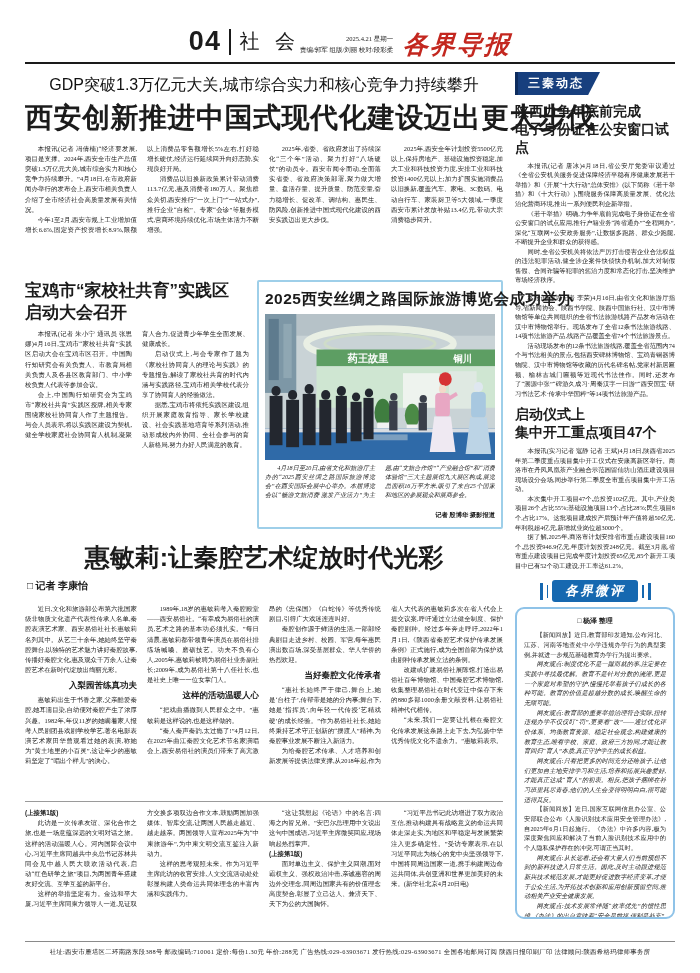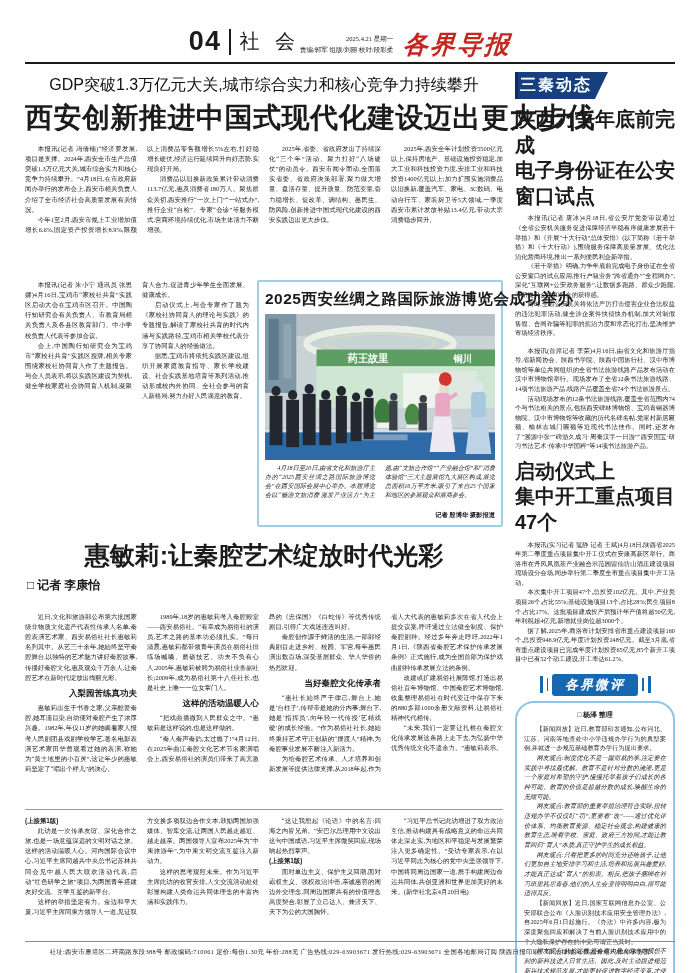--- a/index.html
+++ b/index.html
@@ -38,39 +38,39 @@
   .baoji-body{height:200px}
   .photobox{width:246px;border:2px solid #9ecfe9;border-radius:2px;padding:5px 6px;background:#fff}
   .photo-title{font-family:"Liberation Sans","DejaVu Sans",sans-serif;font-size:15.5px;font-weight:700;text-align:center;letter-spacing:.5px;margin:2px 0 4px;white-space:nowrap}
   .photo-frame{width:100%;height:146px;display:block}
   .caption{margin-top:4px;font-size:6.1px;line-height:1.5;font-style:italic;height:46px}
   .caption p{text-indent:2em}
   .credit{text-align:right;font-size:6.3px;font-weight:700;margin-top:1px}
 
   
   .hui-h{text-align:center;font-family:"Liberation Sans","DejaVu Sans",sans-serif;font-size:25px;font-weight:700;margin:12px 0 5px;white-space:nowrap}
-  .hui-byline{font-size:12px;font-weight:700;margin:0 0 18px 2px}
+  .hui-byline{font-size:10px;font-weight:700;margin:0 0 11px 2px}
   .hui-body{height:190px}
   .colbody p.subhead{text-indent:0;text-align:right;font-family:"Liberation Sans","DejaVu Sans",sans-serif;font-weight:700;font-size:8.5px;margin:4px 0 3px}
   .colbody p.marker{text-indent:0;font-weight:700;font-family:"Liberation Sans","DejaVu Sans",sans-serif}
   .hr{border-top:1px solid #9a9a9a;margin:7px 0 6px}
   .cont-body{height:160px}
 
   
-  .badge-sanqin{display:inline-block;background:#173f7e;color:#fff;font-family:"Liberation Sans","DejaVu Sans",sans-serif;font-weight:700;font-size:16px;letter-spacing:2px;padding:3px 16px 3px 2px;clip-path:polygon(0 0,100% 0,86% 100%,0 100%);border-left:3px solid #0d2c5e}
+  .badge-sanqin{display:inline-block;background:#173f7e;color:#fff;font-family:"Liberation Sans","DejaVu Sans",sans-serif;font-weight:700;font-size:12px;letter-spacing:2px;padding:3px 16px 3px 10px;clip-path:polygon(0 0,100% 0,86% 100%,0 100%);border-left:3px solid #0d2c5e}
   .side-art{margin-top:8px}
-  .side-h{font-family:"Liberation Sans","DejaVu Sans",sans-serif;font-size:20px;font-weight:700;line-height:1.28;white-space:pre-line;margin-bottom:4px}
+  .side-h{font-family:"Liberation Sans","DejaVu Sans",sans-serif;font-size:14px;font-weight:700;line-height:1.28;white-space:pre-line;margin-bottom:4px}
   .side-body{font-size:6.3px;line-height:1.52;text-align:justify}
   .side-body p{text-indent:2em}
   .review-wrap{margin-top:10px}
   .review-badge{display:flex;align-items:center;justify-content:center;gap:4px;margin-bottom:5px}
   .rb-bar{width:3px;height:17px;background:#1668b0}
   .rb-bar.thin{width:1.5px;height:13px}
   .rb-box{background:#1668b0;color:#fff;font-weight:700;font-style:italic;font-size:13px;letter-spacing:2px;padding:2px 13px;border-radius:3px;font-family:"Liberation Serif","DejaVu Serif",serif}
-  .review-box{border:2px solid #8fc3e8;border-radius:19px;padding:7px 7px 0;height:312px;overflow:hidden;background:#fff}
+  .review-box{border:2px solid #8fc3e8;border-radius:9px;padding:7px 7px 0;height:312px;overflow:hidden;background:#fff}
   .review-byline{text-align:center;font-size:7px;font-weight:700;margin-bottom:4px}
   .review-body{font-size:6.2px;line-height:1.56;text-align:justify}
   .review-body p{text-indent:2em}
   .review-body p.viewpoint{font-style:italic}
 
   
   .footer{position:absolute;left:25px;right:25px;bottom:16px;border-top:1px solid #8a8a8a;padding-top:6px}
   .foot-text{text-align:center;font-size:6.4px;color:#222;letter-spacing:.3px}
 </style>
 </head>
@@ -102,20 +102,22 @@
       <div class="colbody cols4 lead-body">
           <p>本报讯(记者 冯倩楠)“经济要发展,项目是支撑。2024年,西安全市生产总值突破1.3万亿元大关,城市综合实力和核心竞争力持续攀升。”4月18日,在市政府新闻办举行的发布会上,西安市相关负责人介绍了全市经济社会高质量发展有关情况。</p>
           <p>今年1至2月,西安市规上工业增加值增长6.6%,固定资产投资增长8.9%,限额以上消费品零售额增长5%左右,打好稳增长硬仗,经济运行延续回升向好态势,实现良好开局。</p>
           <p>消费品以旧换新政策累计带动消费113.7亿元,惠及消费者180万人。聚焦群众关切,西安推行“一次上门”“一站式办”,推行企业“自检”、专家“会诊”等服务模式,营商环境持续优化,市场主体活力不断增强。</p>
           <p>2025年,省委、省政府发出了持续深化“三个年”活动、聚力打好“八场硬仗”的动员令。西安市闻令而动,全面落实省委、省政府决策部署,聚力做大增量、盘活存量、提升质量、防范变量,奋力稳增长、促改革、调结构、惠民生、防风险,创新推进中国式现代化建设的西安实践迈出更大步伐。</p>
           <p>2025年,西安全年计划投资5500亿元以上,保持房地产、基础设施投资稳定,加大工业和科技投资力度,安排工业和科技投资1400亿元以上;加力扩围实施消费品以旧换新,覆盖汽车、家电、3C数码、电动自行车、家装厨卫等5大领域,一季度西安市累计发放补贴13.4亿元,带动大宗消费稳步回升。</p>
         </div>
 
       <div class="row2">
         <div class="baoji">
+          <h2 class="baoji-h">宝鸡市“家校社共育”实践区
+启动大会召开</h2>
           <div class="colbody cols2 baoji-body">
               <p>本报讯(记者 朱小宁 通讯员 张思娜)4月16日,宝鸡市“家校社共育”实践区启动大会在宝鸡市区召开。中国陶行知研究会有关负责人、市教育局相关负责人及各县区教育部门、中小学校负责人代表等参加会议。</p>
               <p>会上,中国陶行知研究会为宝鸡市“家校社共育”实践区授牌,相关专家围绕家校社协同育人作了主题报告。与会人员表示,将以实践区建设为契机,健全学校家庭社会协同育人机制,凝聚育人合力,促进青少年学生全面发展、健康成长。</p>
               <p>启动仪式上,与会专家作了题为《家校社协同育人的理论与实践》的专题报告,解读了家校社共育的时代内涵与实践路径,宝鸡市相关学校代表分享了协同育人的经验做法。</p>
               <p>据悉,宝鸡市将依托实践区建设,组织开展家庭教育指导、家长学校建设、社会实践基地培育等系列活动,推动形成校内外协同、全社会参与的育人新格局,努力办好人民满意的教育。</p>
             </div>
         </div>
 
         <div class="photobox">
           <h2 class="photo-title">2025西安丝绸之路国际旅游博览会成功举办</h2>

